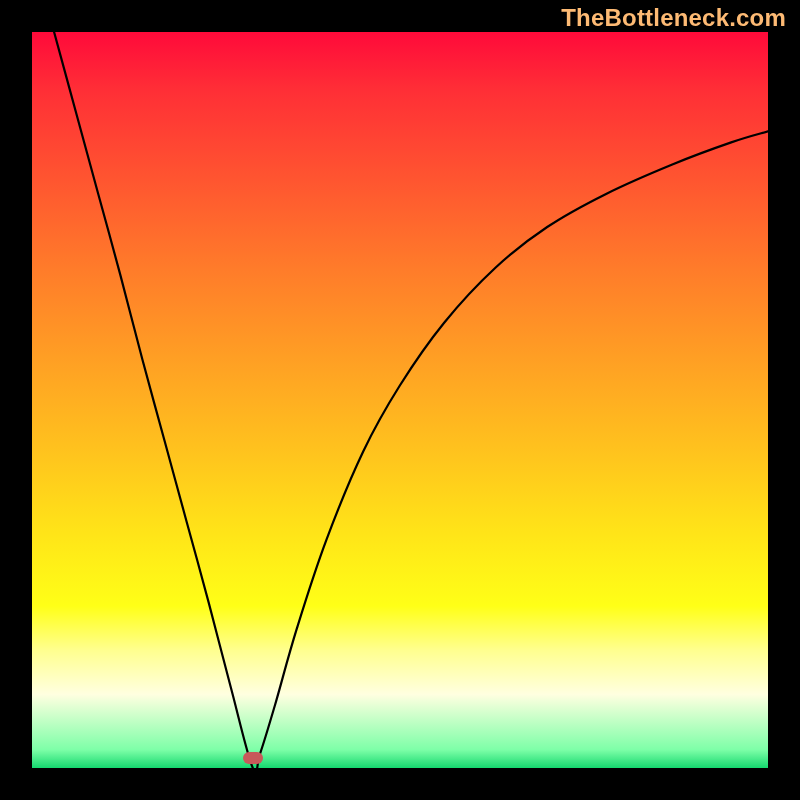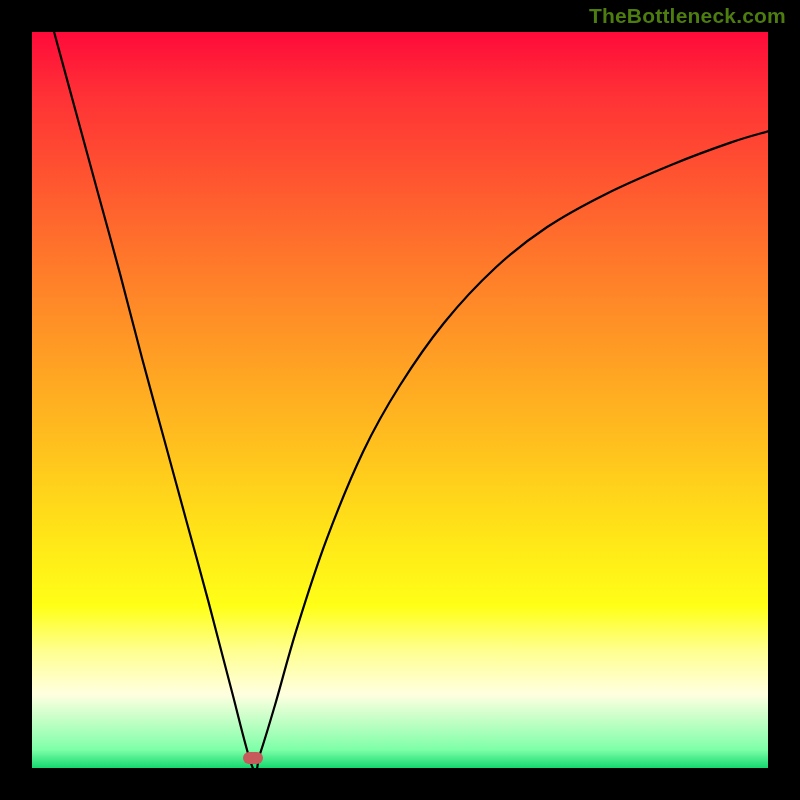--- a/index.html
+++ b/index.html
@@ -14,22 +14,22 @@
   .frame {
     position: relative;
     width: 800px;
     height: 800px;
     background: #000;
   }
   .watermark {
     position: absolute;
     top: 4px;
     right: 14px;
-    color: #4d7c0f;
-    font-size: 21px;
+    color: #fdba74;
+    font-size: 24px;
     font-weight: bold;
     letter-spacing: 0.2px;
     z-index: 10;
     user-select: none;
   }
   .plot-area {
     position: absolute;
     left: 32px;
     top: 32px;
     width: 736px;

